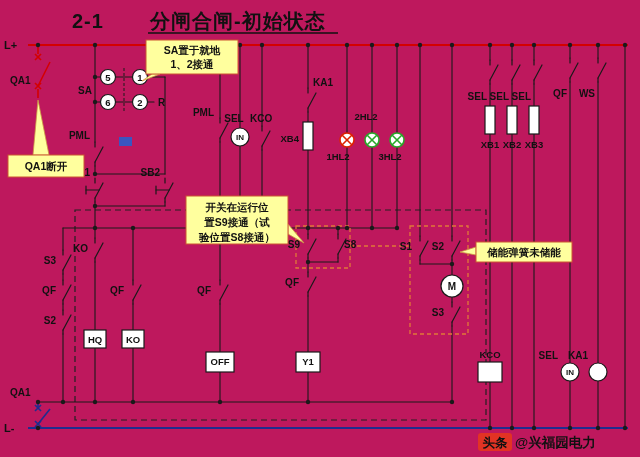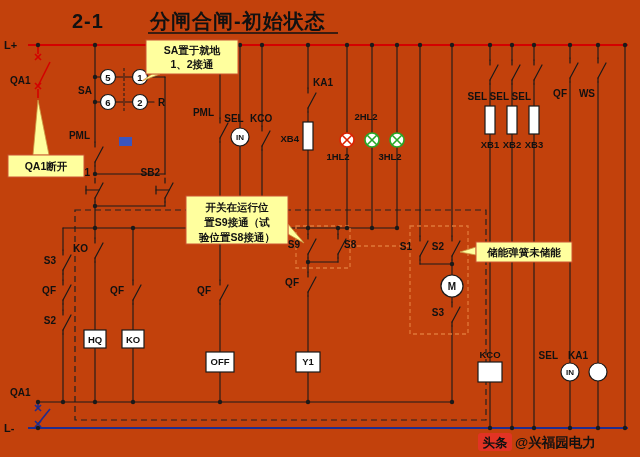--- a/index.html
+++ b/index.html
@@ -1,16 +1,16 @@
 <!DOCTYPE html>
 <html><head>
 <meta charset="utf-8">
 <style>
   html,body{margin:0;padding:0;background:#ffffff;}
-  #stage{position:relative;width:640px;height:457px;background:#c2410c;overflow:hidden;}
+  #stage{position:relative;width:640px;height:457px;background:#be185d;overflow:hidden;}
   svg{display:block;}
   text{font-family:"Liberation Sans","DejaVu Sans",sans-serif;fill:#111;}
   .t-title{font-size:20px;font-weight:600;letter-spacing:1px;}
   .rail{font-size:11px;font-weight:bold;}
   .lbl{font-size:10px;font-weight:bold;}
   .sm{font-size:9.5px;font-weight:bold;}
   .tiny{font-size:8px;font-weight:bold;}
   .co{font-size:10.5px;font-weight:bold;}
   .mid{text-anchor:middle;}
   .end{text-anchor:end;}

